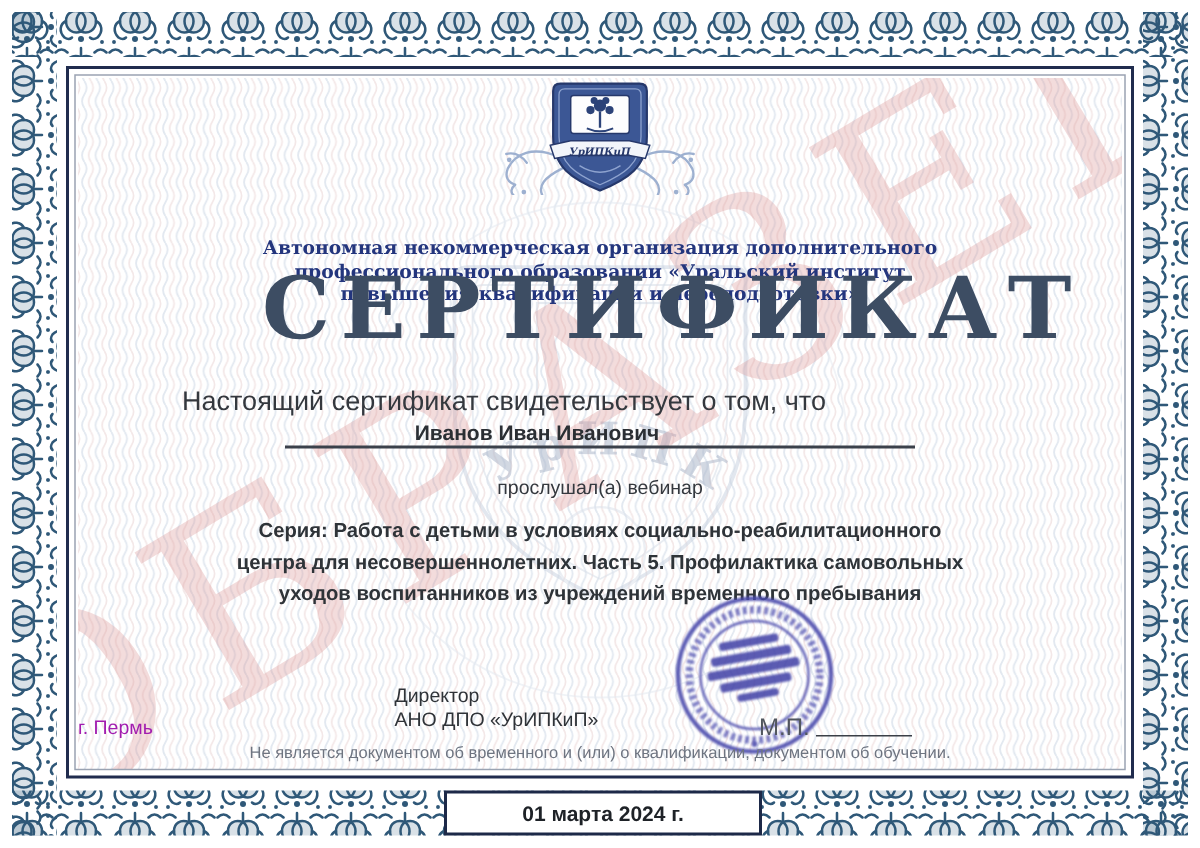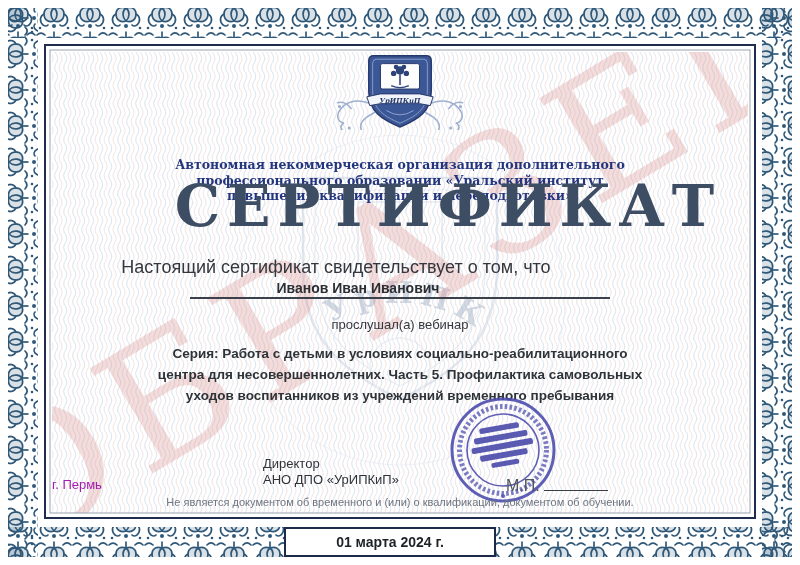--- a/index.html
+++ b/index.html
@@ -39,21 +39,21 @@
     position:absolute;left:120px;top:343px;width:560px;text-align:center;
     font-size:13.5px;font-weight:700;line-height:21px;color:#2e3338;
   }
   .city{position:absolute;left:52px;top:477px;font-size:13px;color:#a21caf;}
   .director{position:absolute;left:263px;top:456px;font-size:13px;line-height:16px;color:#2f3338;}
   .stamp-svg{position:absolute;left:443px;top:392px;width:120px;height:120px;}
   .mp{position:absolute;left:506px;top:477px;font-size:16px;color:#51565e;}
   .sig-line{position:absolute;left:544px;top:490px;width:64px;border-top:1.5px solid #3a3f47;}
   .disclaimer{position:absolute;left:0;top:496px;width:800px;text-align:center;font-size:11px;color:#6e7480;}
   .date-box{
-    position:absolute;left:284px;top:527px;width:208px;height:26px;background:#ffffff;
+    position:absolute;left:296px;top:527px;width:208px;height:26px;background:#ffffff;
     border:2px solid #1d2948;z-index:4;text-align:center;line-height:26px;
     font-size:14px;font-weight:700;color:#1e2227;
   }
 </style>
 </head>
 <body>
 
 <div>
 
   <svg class="bg-svg" xmlns="http://www.w3.org/2000/svg">

